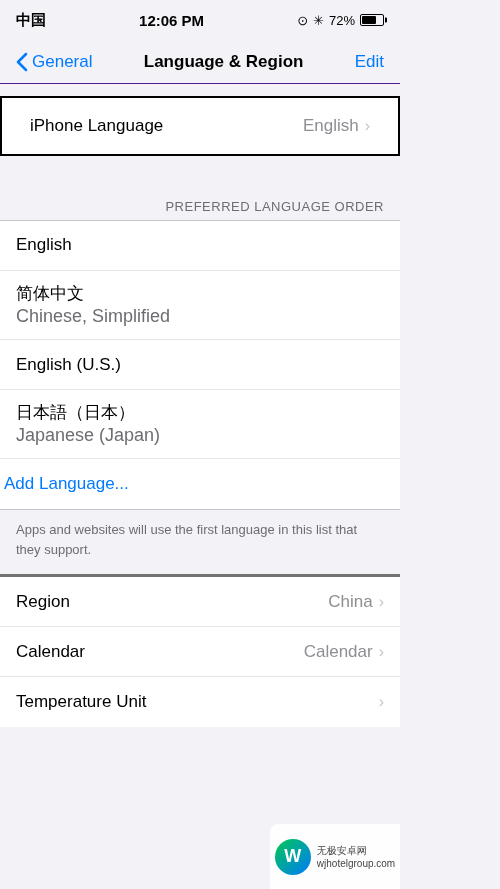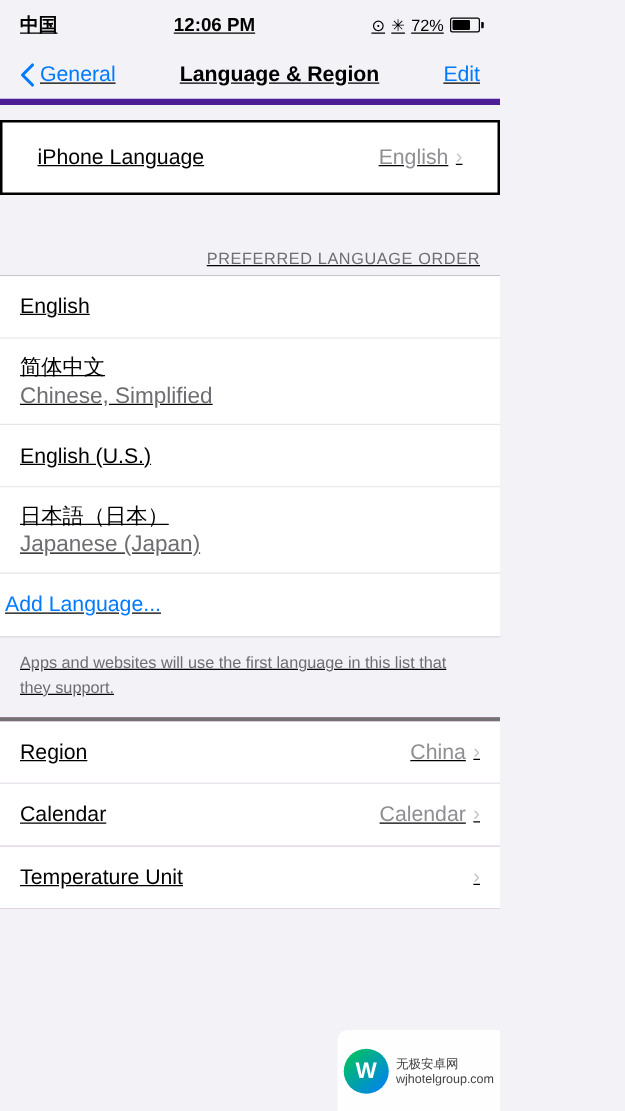--- a/index.html
+++ b/index.html
@@ -77,21 +77,21 @@
       border-radius: 1px;
     }
 
     
     .nav-bar {
       display: flex;
       justify-content: space-between;
       align-items: center;
       padding: 8px 16px;
       background-color: #f2f2f7;
-      border-bottom: 5px solid #4c1d95;
+      border-bottom: 1px solid #4c1d95;
       height: 44px;
     }
 
     .nav-back {
       display: flex;
       align-items: center;
       color: #007aff;
       font-size: 17px;
       cursor: pointer;
       gap: 4px;
@@ -248,21 +248,20 @@
       gap: 6px;
       color: #8e8e93;
       font-size: 17px;
     }
 
     .page-wrapper {
       position: relative;
       width: 400px;
       height: 889px;
       overflow: hidden;
-      text-decoration: underline;
     }
   </style>
 </head>
 <body>
 
 <div class="page-wrapper">
 
   <div class="status-bar">
     <span class="status-left">中国</span>
     <span class="status-center">12:06 PM</span>

